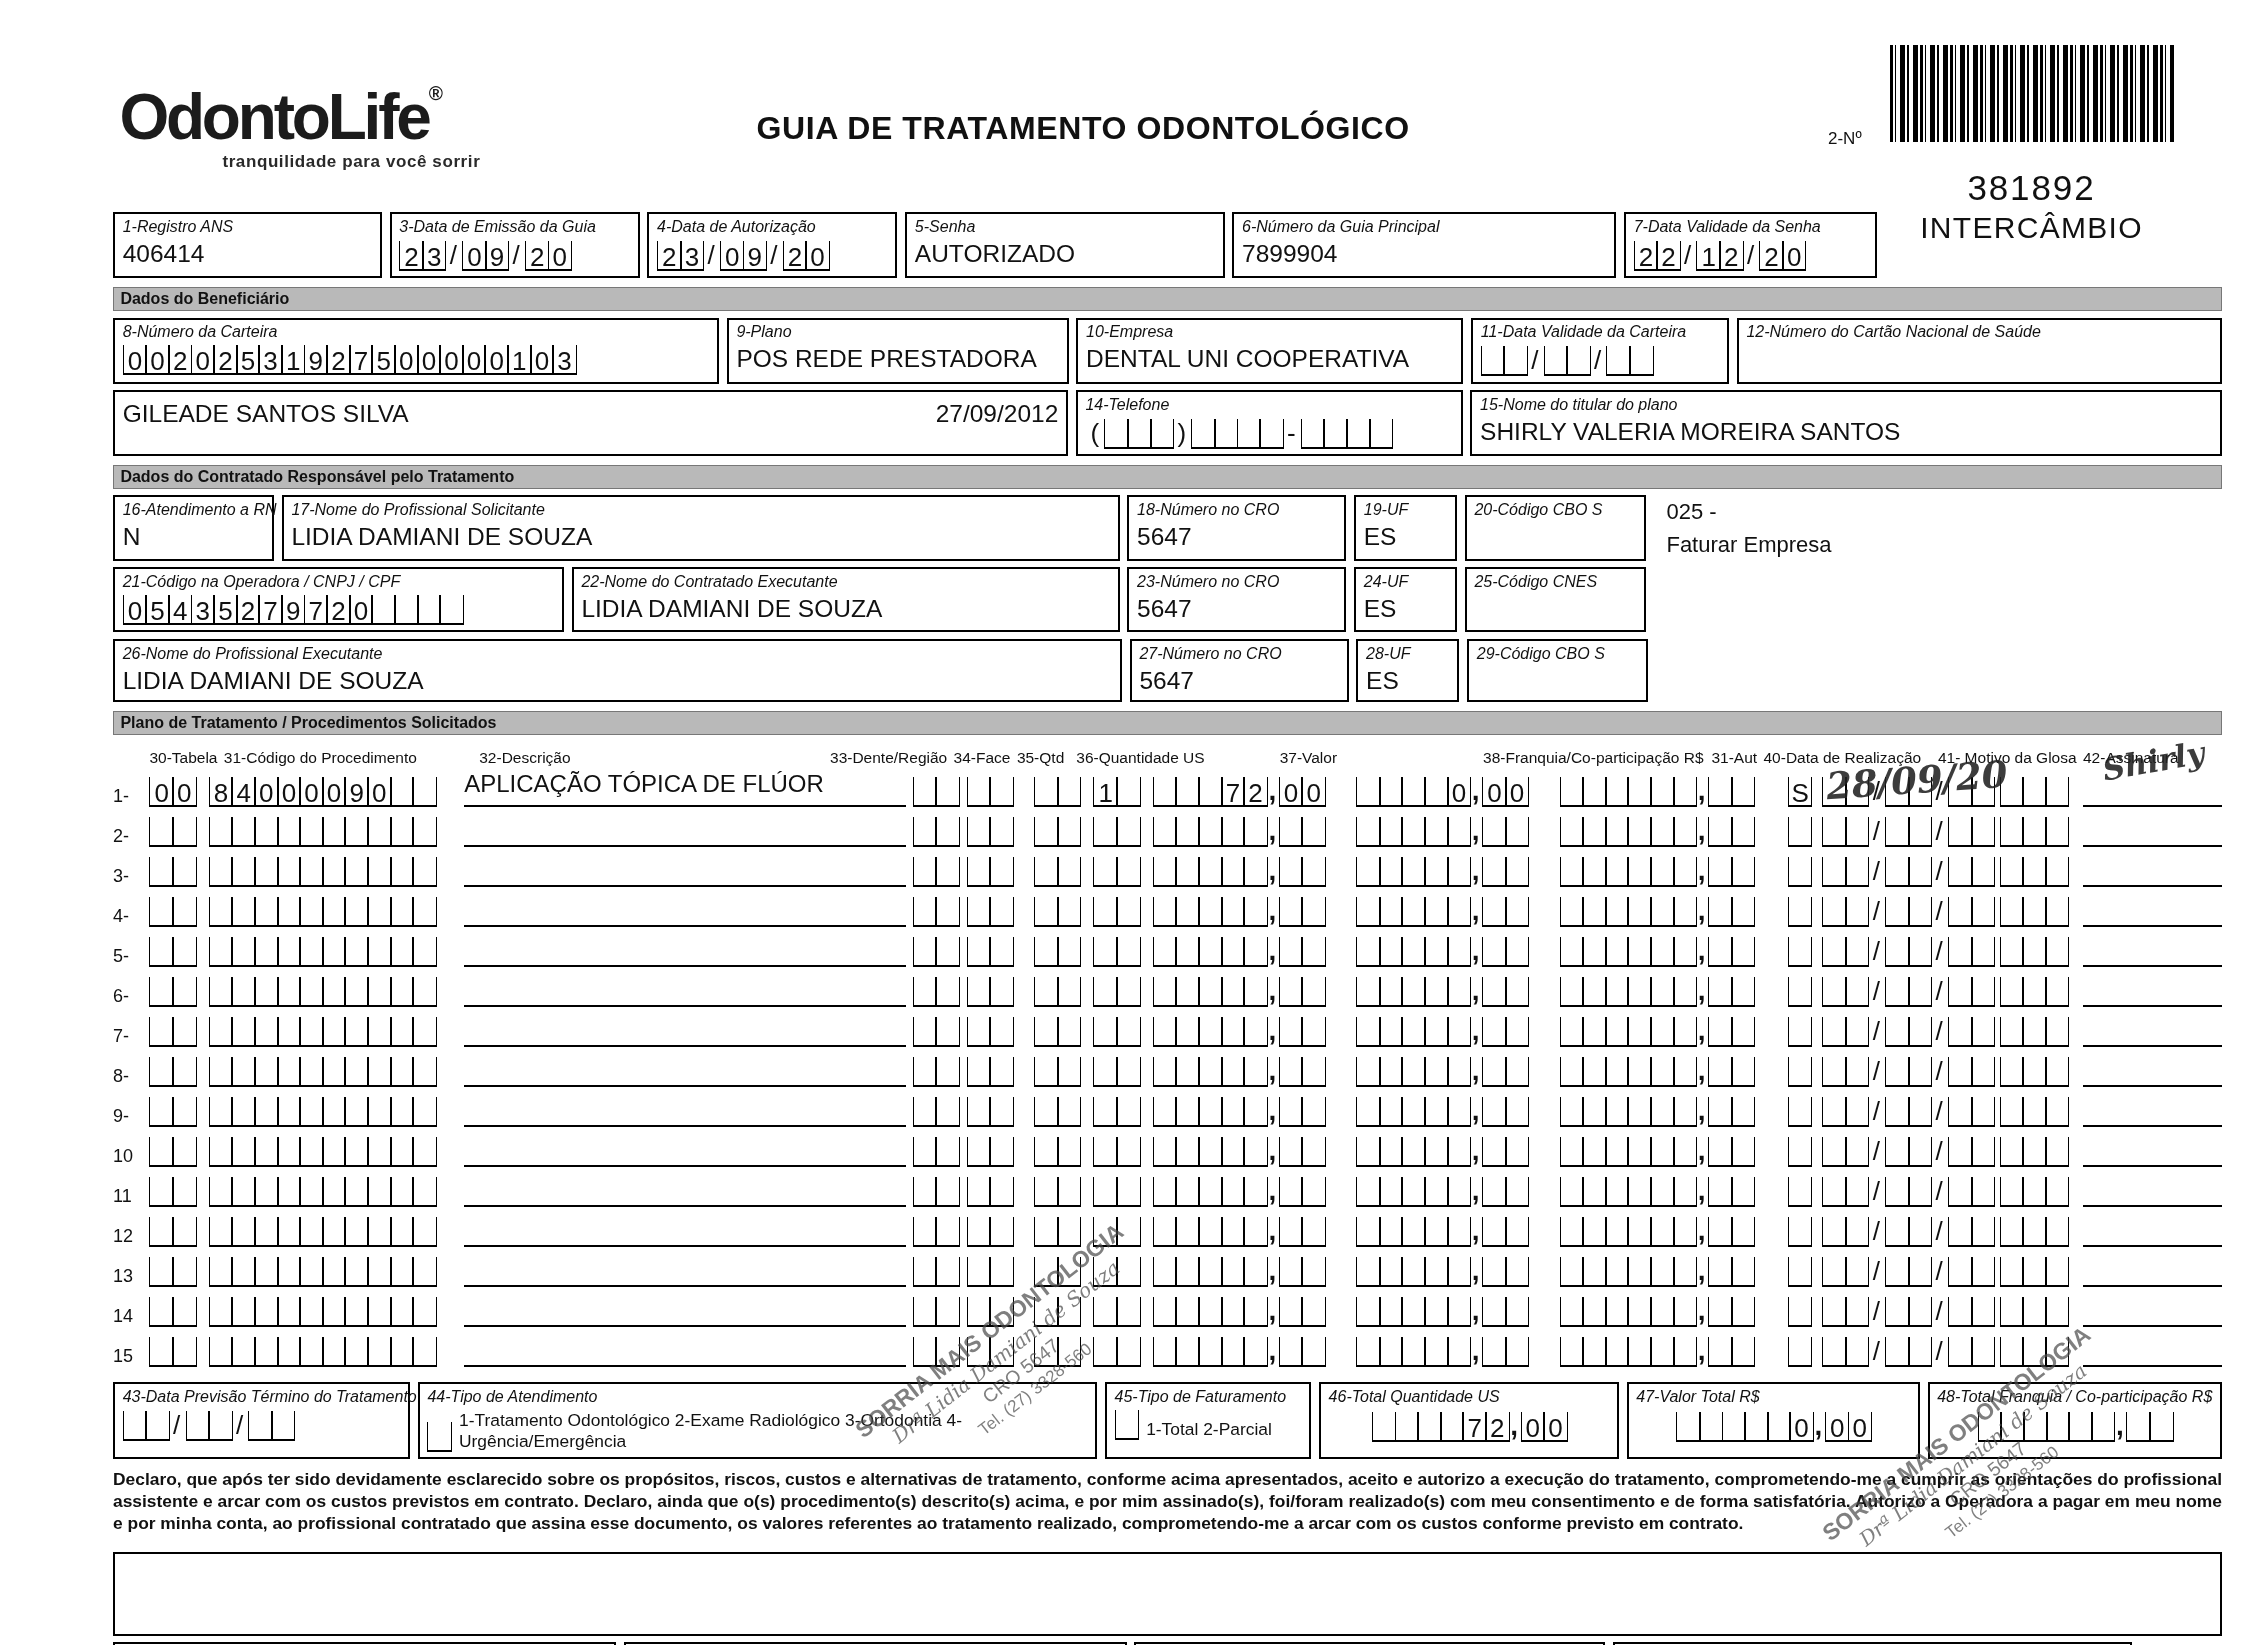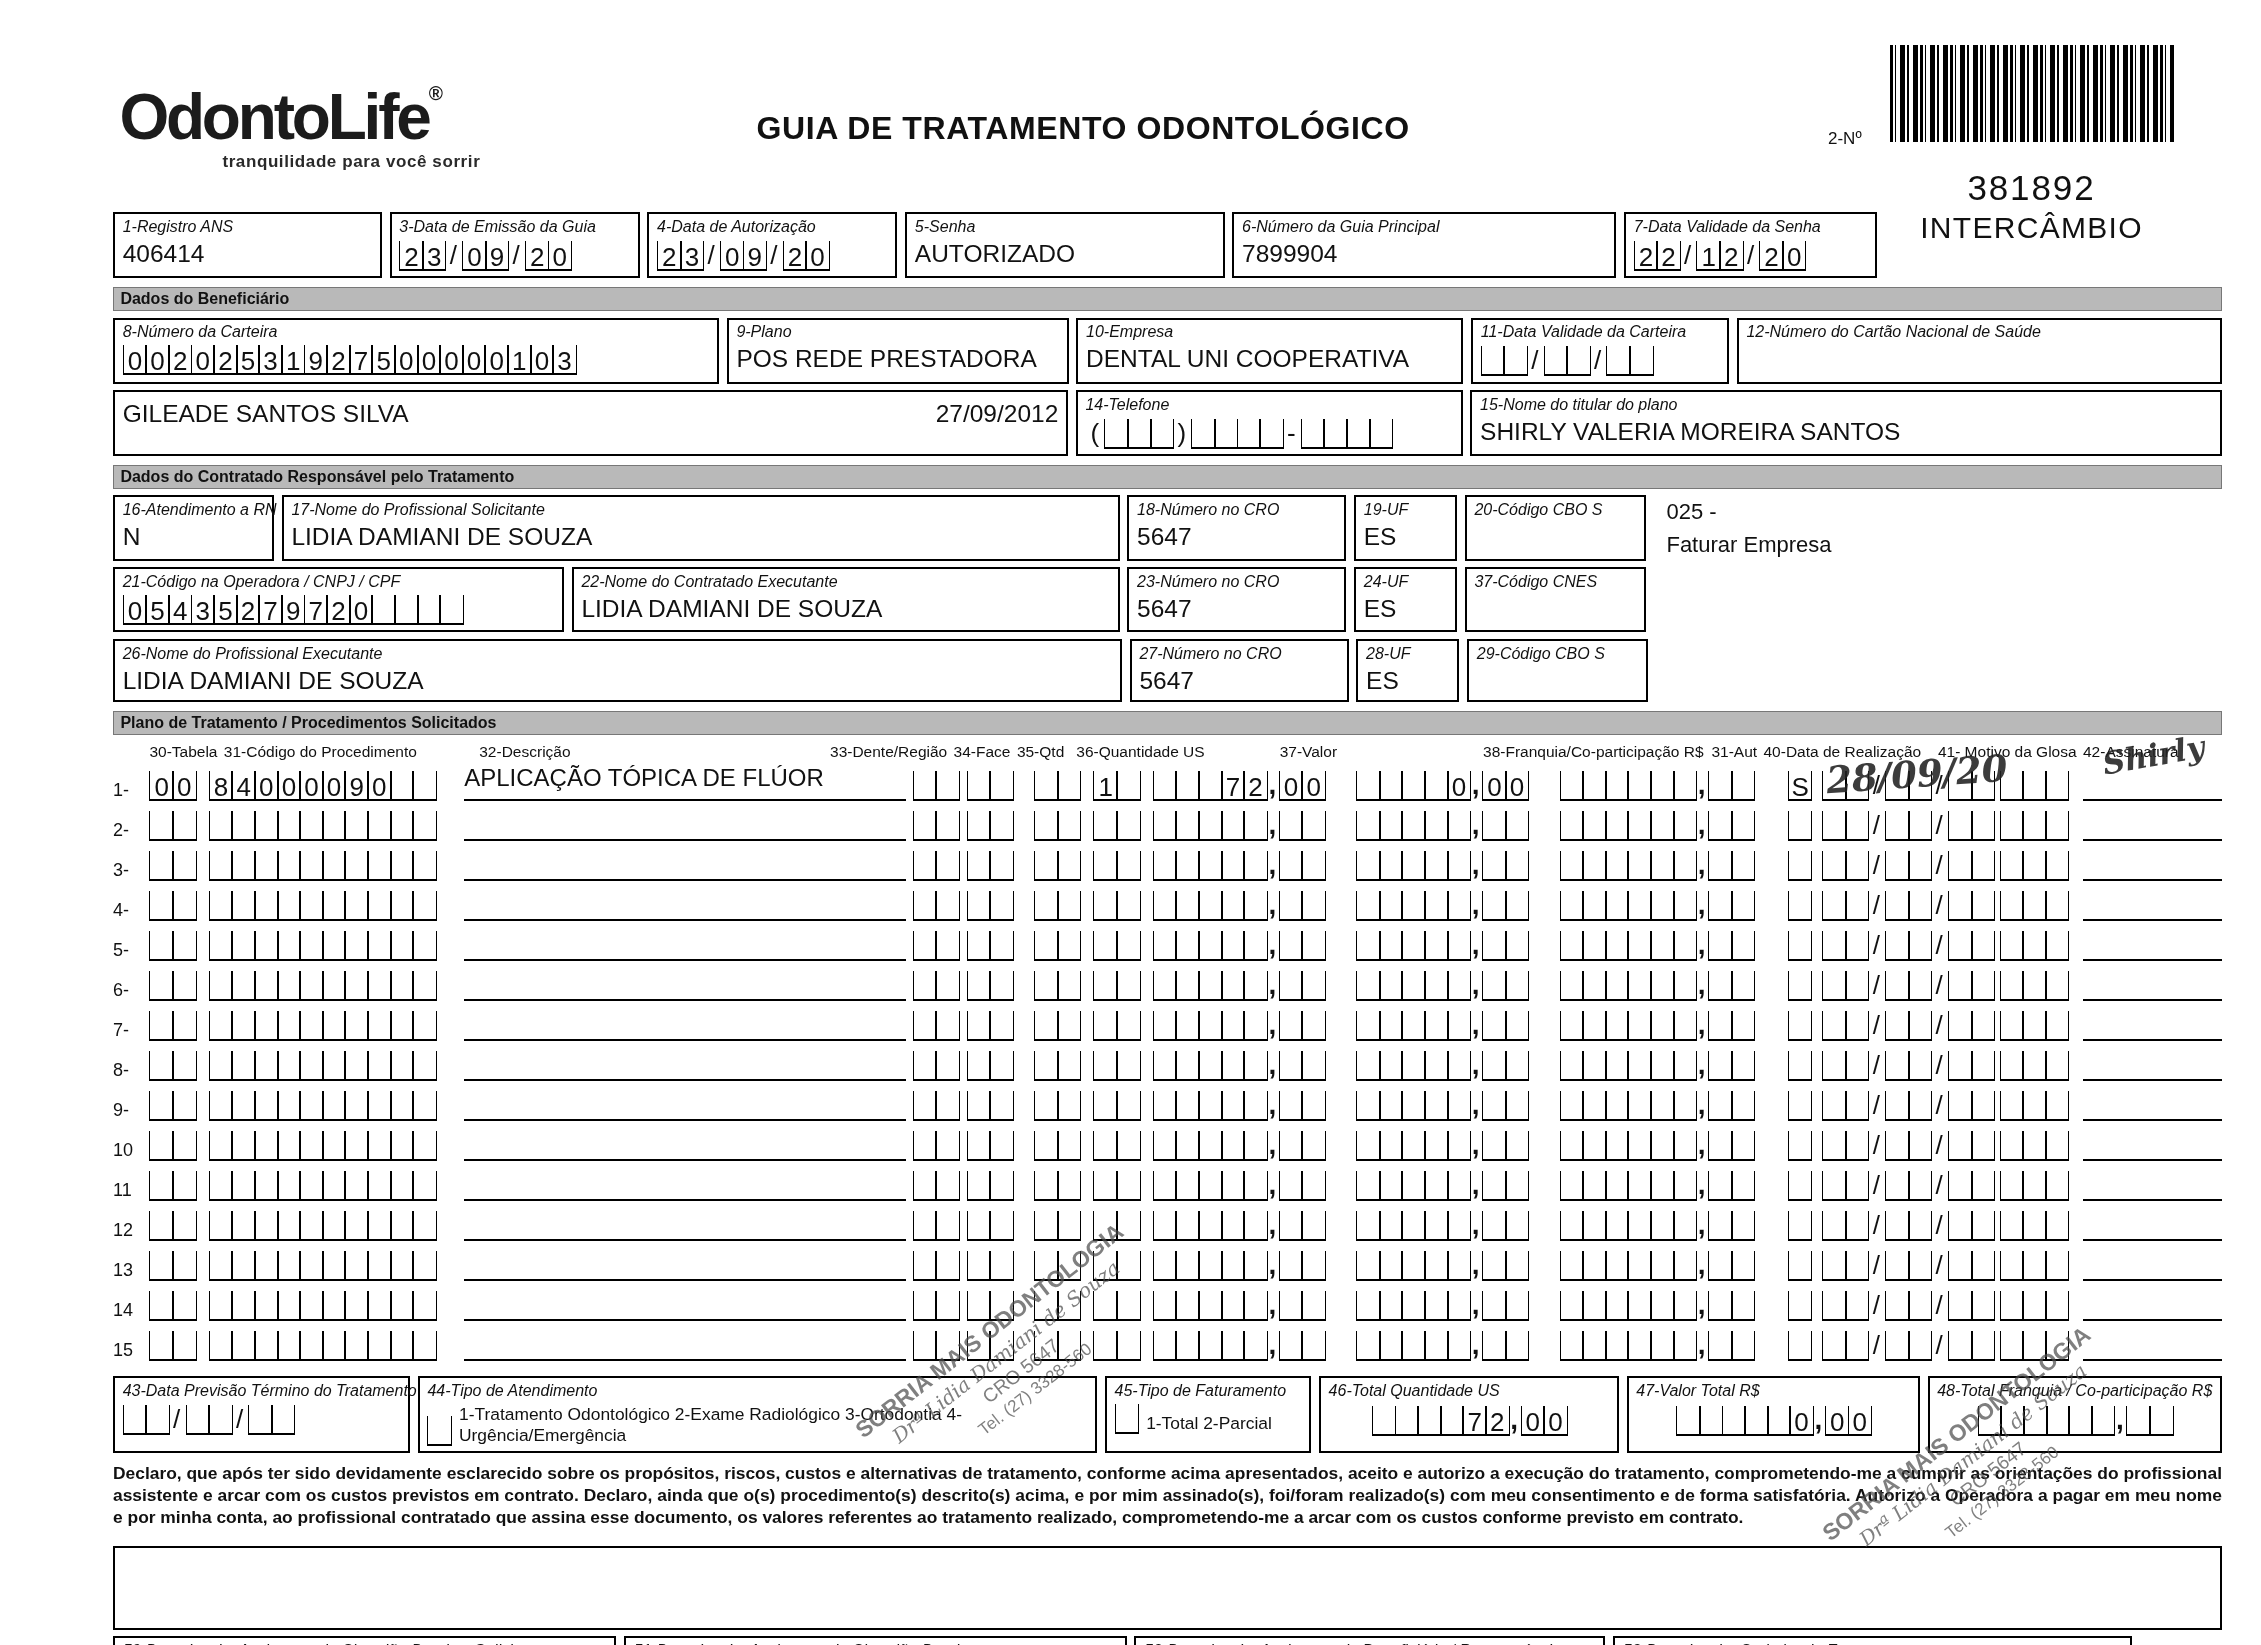--- a/index.html
+++ b/index.html
@@ -24,21 +24,21 @@
   .fvalue{font-size:24.5px;min-height:32px;display:flex;align-items:flex-end;}
   .secbar{background:#b9b9b9;border:0.6px solid #777;font-size:16px;font-weight:700;padding:1.9px 6.4px;margin-top:9px;color:#111;}
   
   .comb{display:inline-flex;align-items:flex-end;}
   .comb-cell{display:inline-block;width:24.5px;height:30px;border-left:1.9px solid #000;border-right:1.9px solid #000;border-bottom:2.6px solid #000;margin-right:-1.9px;font-size:26px;text-align:center;line-height:32px;box-sizing:border-box;}
   .sep{font-size:26px;padding:0 5.2px;align-self:flex-end;}
   .comma{font-size:28px;font-weight:700;padding:0 2.6px;align-self:flex-end;}
   .combline{display:flex;align-items:flex-end;margin-top:3.9px;}
   
   .t-head,.t-row{display:flex;gap:6.4px;align-items:flex-end;}
-  .t-head{margin-top:8px;align-items:flex-start;}
+  .t-head{margin-top:14px;align-items:flex-start;}
   .t-head span{font-size:15.5px;white-space:nowrap;overflow:visible;}
   .t-row{height:40px;}
   .c-num{flex:0 0 30px;font-size:18px;}
   .c-tab{flex:0 0 53px;}
   .c-cod{flex:0 0 249px;}
   .c-desc{flex:1 1 auto;}
   .desc-line{border-bottom:2.6px solid #000;height:35px;font-size:24px;white-space:nowrap;}
   .c-dente{flex:0 0 115px;display:flex;gap:9px;text-align:right;}
   .c-face{flex:0 0 53px;}
   .c-qtd{flex:0 0 53px;}
@@ -321,21 +321,21 @@
       </div>
       <div class="fbox" style="width:219px">
         <div class="flabel">23-Número no CRO</div>
         <div class="fvalue">5647</div>
       </div>
       <div class="fbox" style="width:103px">
         <div class="flabel">24-UF</div>
         <div class="fvalue">ES</div>
       </div>
       <div class="fbox" style="width:181px">
-        <div class="flabel">37-Código CNES</div>
+        <div class="flabel">25-Código CNES</div>
         <div class="fvalue"></div>
       </div>
     </div>
 
     <div class="frow">
       <div class="fbox" style="width:1009px">
         <div class="flabel">26-Nome do Profissional Executante</div>
         <div class="fvalue">LIDIA DAMIANI DE SOUZA</div>
       </div>
       <div class="fbox" style="width:219px">

